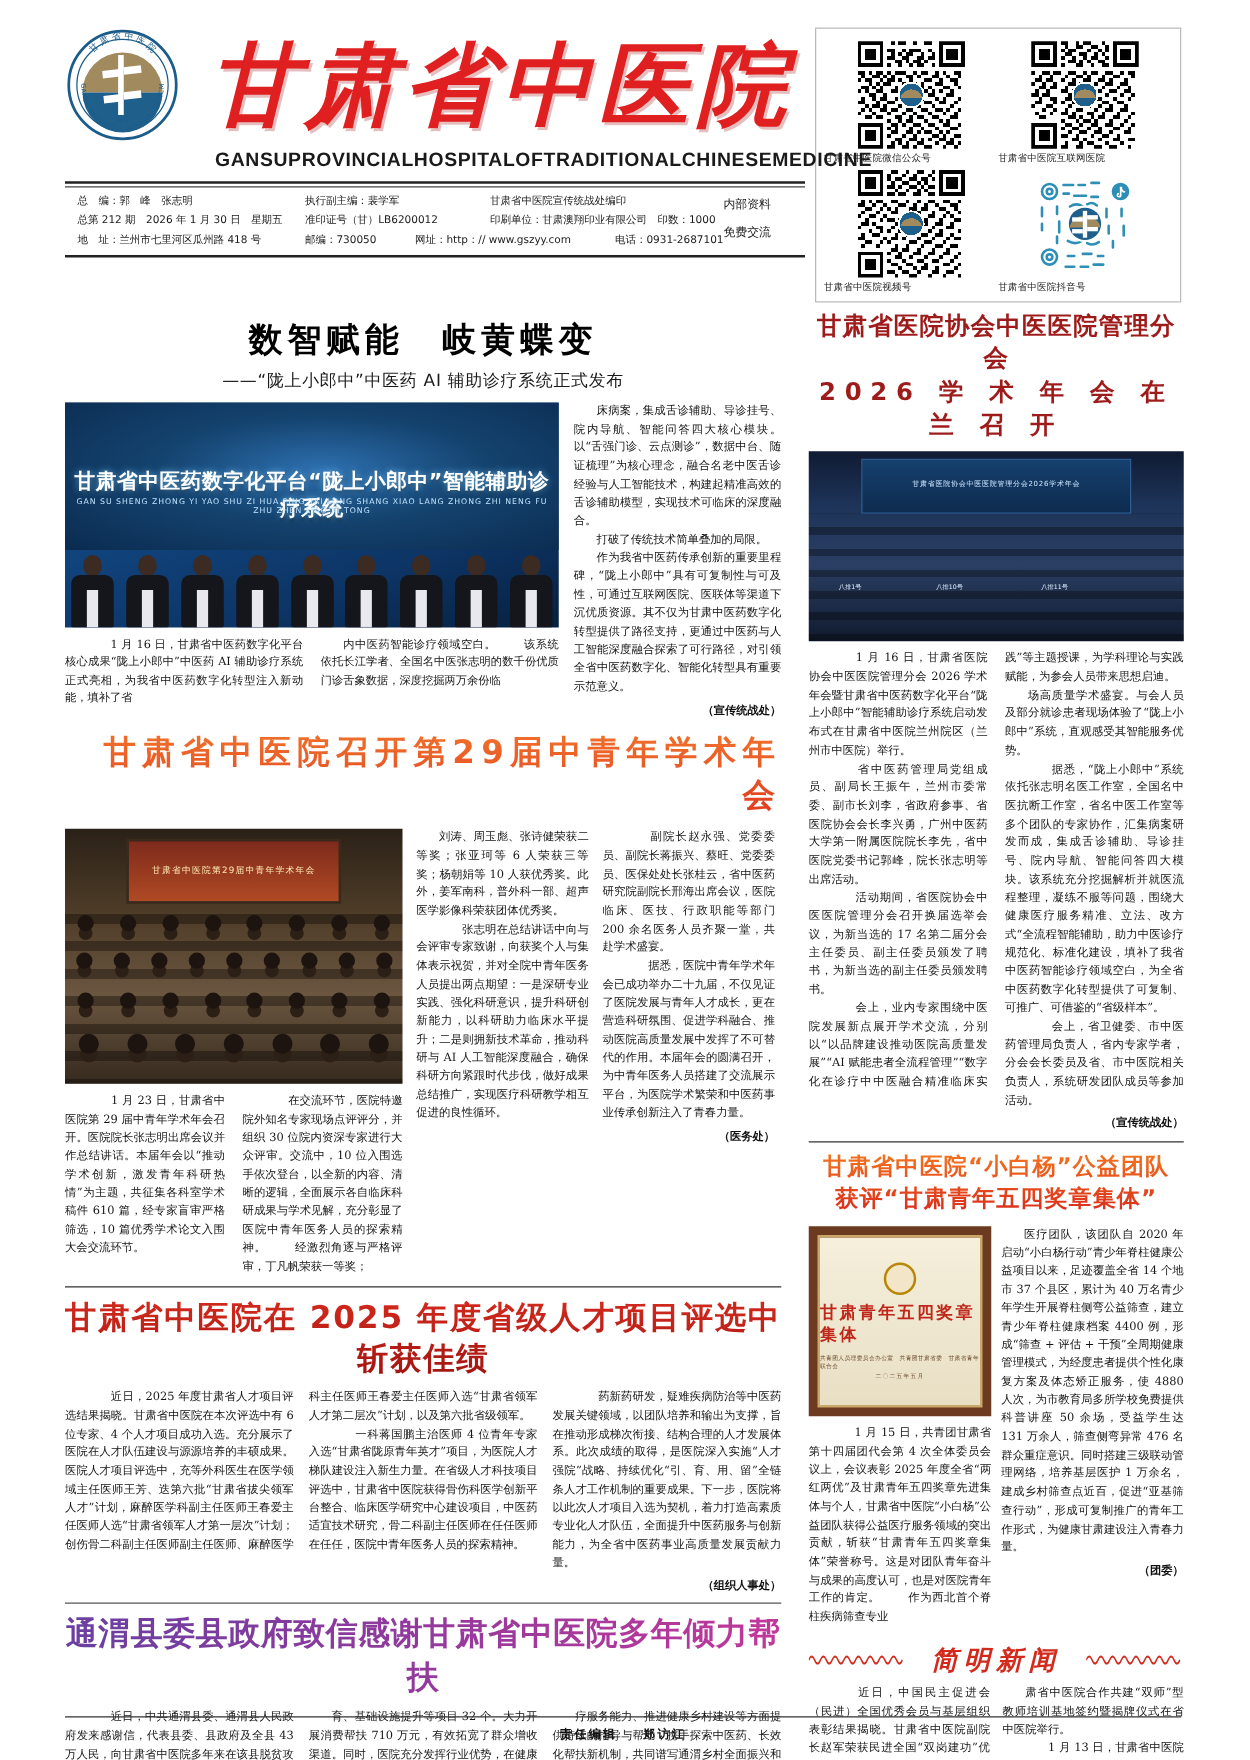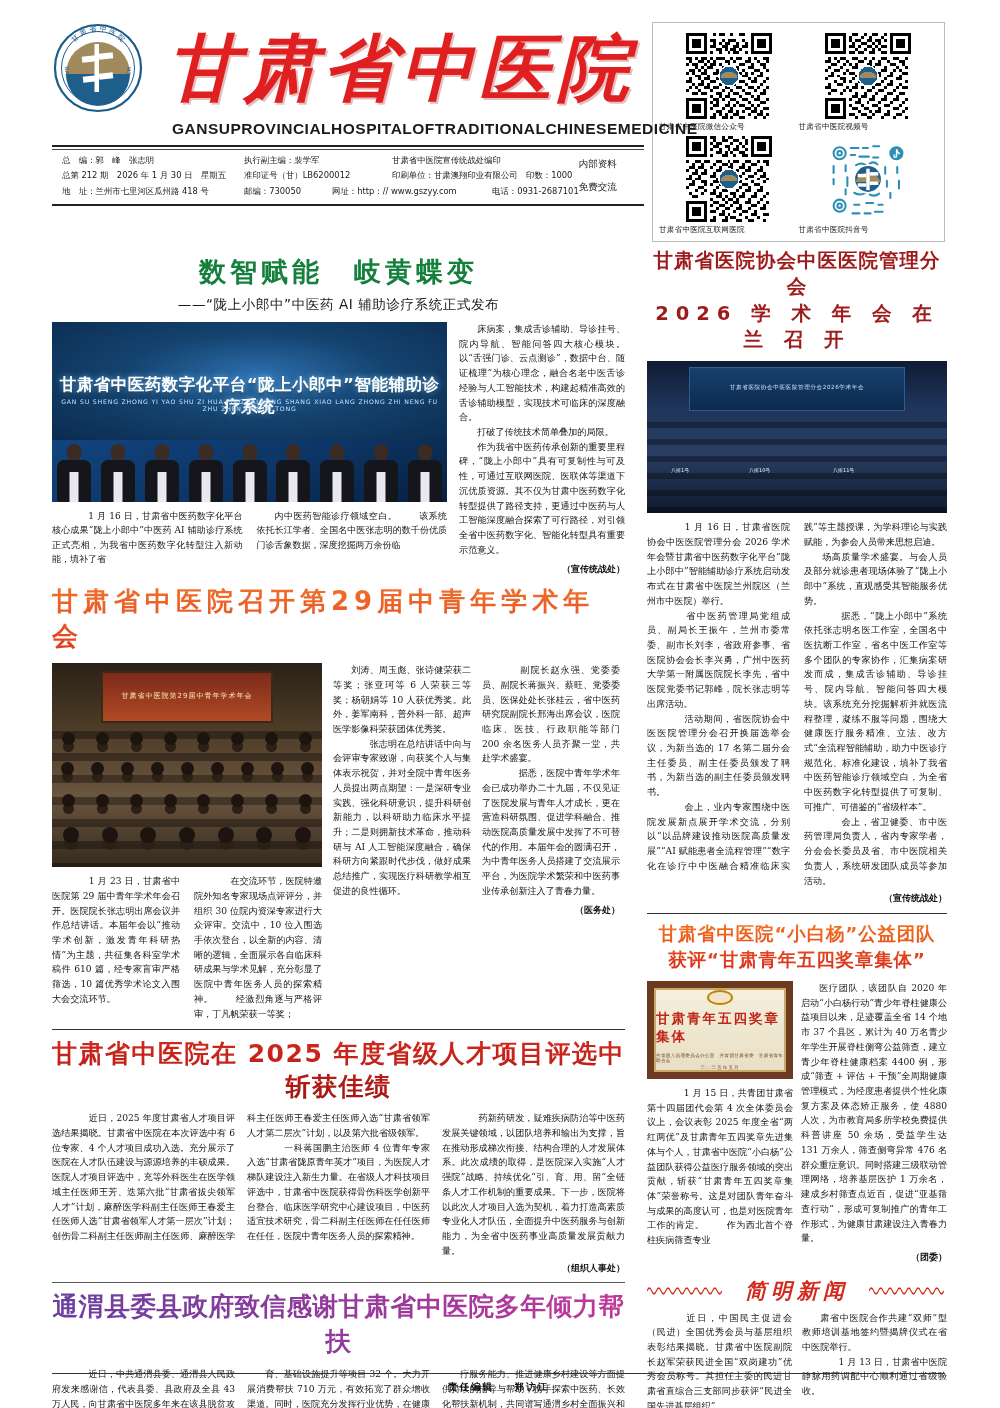--- a/index.html
+++ b/index.html
@@ -67,36 +67,36 @@
   
   .body-wrap { display: flex; padding: 0 55px 0 52px; margin-top: 6px; }
   .col-left { width: 583px; padding-right: 10px; }
   .col-div { width: 2px; background: #333; margin: 0 6px; align-self: stretch; }
   .col-right { width: 300px; }
 
   
   .hl-blue {
     text-align: center; font-family: "DejaVu Serif","Liberation Serif",serif;
     font-weight: 700; font-size: 27px; letter-spacing: 4px;
-    color: #15803d; padding-top: 6px;
+    color: #000000; padding-top: 6px;
   }
   .hl-sub {
     text-align: center; font-size: 13.5px; color: #1a1a1a;
     margin-top: 6px; letter-spacing: .6px;
     font-family: "DejaVu Sans","Liberation Sans",sans-serif;
   }
   .hl-red-dark {
     text-align: center; font-weight: 700; font-size: 19.5px;
     letter-spacing: 1px; line-height: 1.35;
     color: #9e1b1b;
     font-family: "DejaVu Sans","Liberation Sans",sans-serif;
   }
   .hl-red-dark .l2 { letter-spacing: 7px; }
   .hl-orange {
-    text-align: left; font-weight: 700; font-size: 26px;
+    text-align: right; font-weight: 700; font-size: 26px;
     letter-spacing: 5px; color: #e8562a;
     font-family: "DejaVu Sans","Liberation Sans",sans-serif;
     background: linear-gradient(180deg,#f0722c 0%,#e03a1e 100%);
     -webkit-background-clip: text; background-clip: text; color: transparent;
   }
   .hl-red-grad {
     text-align: center; font-weight: 700; font-size: 25px;
     letter-spacing: 1.5px;
     font-family: "DejaVu Sans","Liberation Sans",sans-serif;
     background: linear-gradient(180deg,#d42a1e 0%,#a11410 100%);
@@ -164,21 +164,21 @@
   
   .stage2 { height: 204px; background: linear-gradient(180deg,#2a2117 0%,#4b3a26 30%,#6b5640 65%,#352a1e 100%); position:relative; }
   .stage2 .scr { position:absolute; top:8px; left:18%; right:18%; height:52px; background: linear-gradient(180deg,#7e2a1c,#b04a24); border:2px solid #3a2a1c; }
   .stage2 .scr-t { color:#ffe9b0; font-size:7px; text-align:center; margin-top:18px; letter-spacing:1px; }
   .stage2 .audience { position:absolute; bottom:0; left:0; right:0; height:150px;
     background: repeating-linear-gradient(180deg, rgba(20,14,8,.0) 0 14px, rgba(10,6,3,.38) 14px 22px); }
   .stage2 .row { position:absolute; left:0; right:0; display:flex; justify-content:space-around; }
   .stage2 .hdd { width:13px; height:13px; border-radius:50%; background:#1d1410; box-shadow: 0 8px 0 -1px #2b1f16; }
 
   
-  .award { height: 98px; background:#6b3a21; padding:7px; }
+  .award { height: 152px; background:#6b3a21; padding:7px; }
   .award-in { height:100%; background: linear-gradient(180deg,#f5efdc,#e8dfc4); border:2px solid #c9a86a; display:flex; flex-direction:column; align-items:center; justify-content:center; }
   .award-seal { width:26px; height:26px; border-radius:50%; border:2px solid #b8860b; background:#f3e6c8; margin-bottom:5px; }
   .award-t { color:#c0271b; font-weight:700; font-size:13.5px; letter-spacing:2px; font-family:"DejaVu Serif","Liberation Serif",serif; }
   .award-s { color:#6b4a2a; font-size:4.6px; margin-top:7px; letter-spacing:.3px; }
   .award-d { color:#6b4a2a; font-size:4.6px; margin-top:2px; letter-spacing:1px; }
 
   
   .conf-r { height: 152px; background: linear-gradient(180deg,#101b33 0%,#1d3358 28%,#2a3f63 60%,#101a2e 100%); position:relative; }
   .conf-r .stg { position:absolute; top:6px; left:14%; right:14%; height:44px; background: linear-gradient(180deg,#16406e,#0d2banything); background: linear-gradient(180deg,#16406e,#0d2b4e); border:1px solid #2b5c94; }
   .conf-r .stg-t { color:#cfe6ff; font-size:5.6px; text-align:center; margin-top:16px; letter-spacing:.6px; }
@@ -478,210 +478,20 @@
           <g fill="#000">
             <rect x="0" y="0" width="7" height="7"></rect>
               <rect x="1" y="1" width="5" height="5" fill="#fff"></rect>
               <rect x="2" y="2" width="3" height="3"></rect>
             <rect x="22" y="0" width="7" height="7"></rect>
               <rect x="23" y="1" width="5" height="5" fill="#fff"></rect>
               <rect x="24" y="2" width="3" height="3"></rect>
             <rect x="0" y="22" width="7" height="7"></rect>
               <rect x="1" y="23" width="5" height="5" fill="#fff"></rect>
               <rect x="2" y="24" width="3" height="3"></rect>
-            <rect x="9" y="0" width="2" height="1"></rect>
-              <rect x="13" y="0" width="1" height="1"></rect>
-              <rect x="16" y="0" width="2" height="1"></rect>
-              <rect x="20" y="0" width="1" height="1"></rect>
-            <rect x="8" y="1" width="1" height="2"></rect>
-              <rect x="12" y="1" width="1" height="1"></rect>
-              <rect x="15" y="1" width="1" height="2"></rect>
-              <rect x="19" y="1" width="1" height="1"></rect>
-            <rect x="10" y="2" width="2" height="1"></rect>
-              <rect x="14" y="2" width="1" height="1"></rect>
-              <rect x="17" y="2" width="2" height="1"></rect>
-              <rect x="20" y="2" width="1" height="1"></rect>
-            <rect x="9" y="3" width="1" height="1"></rect>
-              <rect x="12" y="3" width="2" height="1"></rect>
-              <rect x="16" y="3" width="1" height="1"></rect>
-              <rect x="18" y="3" width="1" height="1"></rect>
-            <rect x="8" y="4" width="2" height="1"></rect>
-              <rect x="11" y="4" width="1" height="1"></rect>
-              <rect x="14" y="4" width="2" height="1"></rect>
-              <rect x="17" y="4" width="1" height="1"></rect>
-              <rect x="19" y="4" width="2" height="1"></rect>
-            <rect x="10" y="5" width="1" height="1"></rect>
-              <rect x="13" y="5" width="1" height="1"></rect>
-              <rect x="16" y="5" width="1" height="1"></rect>
-              <rect x="18" y="5" width="1" height="1"></rect>
-            <rect x="8" y="6" width="2" height="1"></rect>
-              <rect x="11" y="6" width="2" height="1"></rect>
-              <rect x="15" y="6" width="2" height="1"></rect>
-              <rect x="19" y="6" width="2" height="1"></rect>
-            <rect x="1" y="8" width="1" height="1"></rect>
-              <rect x="3" y="8" width="1" height="1"></rect>
-              <rect x="5" y="8" width="2" height="1"></rect>
-              <rect x="9" y="8" width="2" height="1"></rect>
-              <rect x="13" y="8" width="1" height="1"></rect>
-              <rect x="16" y="8" width="1" height="1"></rect>
-              <rect x="19" y="8" width="2" height="1"></rect>
-              <rect x="23" y="8" width="2" height="1"></rect>
-              <rect x="27" y="8" width="1" height="1"></rect>
-            <rect x="0" y="9" width="2" height="1"></rect>
-              <rect x="4" y="9" width="1" height="1"></rect>
-              <rect x="7" y="9" width="1" height="1"></rect>
-              <rect x="11" y="9" width="2" height="1"></rect>
-              <rect x="15" y="9" width="1" height="1"></rect>
-              <rect x="18" y="9" width="1" height="1"></rect>
-              <rect x="21" y="9" width="1" height="1"></rect>
-              <rect x="25" y="9" width="2" height="1"></rect>
-            <rect x="2" y="10" width="2" height="1"></rect>
-              <rect x="6" y="10" width="1" height="1"></rect>
-              <rect x="8" y="10" width="1" height="1"></rect>
-              <rect x="10" y="10" width="1" height="1"></rect>
-              <rect x="14" y="10" width="2" height="1"></rect>
-              <rect x="17" y="10" width="2" height="1"></rect>
-              <rect x="22" y="10" width="2" height="1"></rect>
-              <rect x="26" y="10" width="1" height="1"></rect>
-            <rect x="1" y="11" width="1" height="1"></rect>
-              <rect x="5" y="11" width="1" height="1"></rect>
-              <rect x="9" y="11" width="2" height="1"></rect>
-              <rect x="13" y="11" width="1" height="1"></rect>
-              <rect x="16" y="11" width="1" height="1"></rect>
-              <rect x="20" y="11" width="1" height="1"></rect>
-              <rect x="24" y="11" width="1" height="1"></rect>
-              <rect x="27" y="11" width="1" height="1"></rect>
-            <rect x="0" y="12" width="1" height="1"></rect>
-              <rect x="3" y="12" width="2" height="1"></rect>
-              <rect x="7" y="12" width="1" height="1"></rect>
-              <rect x="12" y="12" width="2" height="1"></rect>
-              <rect x="15" y="12" width="2" height="1"></rect>
-              <rect x="19" y="12" width="2" height="1"></rect>
-              <rect x="23" y="12" width="1" height="1"></rect>
-              <rect x="25" y="12" width="1" height="1"></rect>
-            <rect x="2" y="13" width="1" height="1"></rect>
-              <rect x="6" y="13" width="1" height="1"></rect>
-              <rect x="8" y="13" width="2" height="1"></rect>
-              <rect x="11" y="13" width="1" height="1"></rect>
-              <rect x="14" y="13" width="1" height="1"></rect>
-              <rect x="18" y="13" width="1" height="1"></rect>
-              <rect x="22" y="13" width="1" height="1"></rect>
-              <rect x="26" y="13" width="2" height="1"></rect>
-            <rect x="1" y="14" width="2" height="1"></rect>
-              <rect x="4" y="14" width="1" height="1"></rect>
-              <rect x="10" y="14" width="2" height="1"></rect>
-              <rect x="13" y="14" width="1" height="1"></rect>
-              <rect x="17" y="14" width="2" height="1"></rect>
-              <rect x="21" y="14" width="2" height="1"></rect>
-              <rect x="25" y="14" width="1" height="1"></rect>
-            <rect x="0" y="15" width="1" height="1"></rect>
-              <rect x="5" y="15" width="2" height="1"></rect>
-              <rect x="9" y="15" width="1" height="1"></rect>
-              <rect x="12" y="15" width="1" height="1"></rect>
-              <rect x="16" y="15" width="1" height="1"></rect>
-              <rect x="20" y="15" width="1" height="1"></rect>
-              <rect x="24" y="15" width="2" height="1"></rect>
-            <rect x="3" y="16" width="1" height="1"></rect>
-              <rect x="6" y="16" width="1" height="1"></rect>
-              <rect x="8" y="16" width="1" height="1"></rect>
-              <rect x="11" y="16" width="2" height="1"></rect>
-              <rect x="14" y="16" width="2" height="1"></rect>
-              <rect x="19" y="16" width="1" height="1"></rect>
-              <rect x="22" y="16" width="1" height="1"></rect>
-              <rect x="27" y="16" width="1" height="1"></rect>
-            <rect x="1" y="17" width="1" height="1"></rect>
-              <rect x="4" y="17" width="2" height="1"></rect>
-              <rect x="10" y="17" width="1" height="1"></rect>
-              <rect x="13" y="17" width="1" height="1"></rect>
-              <rect x="17" y="17" width="2" height="1"></rect>
-              <rect x="21" y="17" width="2" height="1"></rect>
-              <rect x="25" y="17" width="1" height="1"></rect>
-            <rect x="0" y="18" width="2" height="1"></rect>
-              <rect x="7" y="18" width="1" height="1"></rect>
-              <rect x="9" y="18" width="2" height="1"></rect>
-              <rect x="12" y="18" width="1" height="1"></rect>
-              <rect x="16" y="18" width="1" height="1"></rect>
-              <rect x="20" y="18" width="1" height="1"></rect>
-              <rect x="24" y="18" width="1" height="1"></rect>
-              <rect x="26" y="18" width="2" height="1"></rect>
-            <rect x="2" y="19" width="2" height="1"></rect>
-              <rect x="6" y="19" width="1" height="1"></rect>
-              <rect x="8" y="19" width="1" height="1"></rect>
-              <rect x="14" y="19" width="2" height="1"></rect>
-              <rect x="18" y="19" width="2" height="1"></rect>
-              <rect x="23" y="19" width="1" height="1"></rect>
-            <rect x="1" y="20" width="1" height="1"></rect>
-              <rect x="5" y="20" width="1" height="1"></rect>
-              <rect x="10" y="20" width="1" height="1"></rect>
-              <rect x="13" y="20" width="1" height="1"></rect>
-              <rect x="17" y="20" width="1" height="1"></rect>
-              <rect x="21" y="20" width="2" height="1"></rect>
-              <rect x="25" y="20" width="2" height="1"></rect>
-            <rect x="9" y="21" width="2" height="1"></rect>
-              <rect x="12" y="21" width="2" height="1"></rect>
-              <rect x="16" y="21" width="1" height="1"></rect>
-              <rect x="20" y="21" width="1" height="1"></rect>
-              <rect x="24" y="21" width="1" height="1"></rect>
-            <rect x="8" y="22" width="1" height="1"></rect>
-              <rect x="11" y="22" width="1" height="1"></rect>
-              <rect x="15" y="22" width="2" height="1"></rect>
-              <rect x="19" y="22" width="2" height="1"></rect>
-              <rect x="23" y="22" width="2" height="1"></rect>
-              <rect x="27" y="22" width="1" height="1"></rect>
-            <rect x="10" y="23" width="2" height="1"></rect>
-              <rect x="14" y="23" width="1" height="1"></rect>
-              <rect x="18" y="23" width="1" height="1"></rect>
-              <rect x="22" y="23" width="1" height="1"></rect>
-              <rect x="26" y="23" width="1" height="1"></rect>
-            <rect x="8" y="24" width="1" height="1"></rect>
-              <rect x="12" y="24" width="1" height="1"></rect>
-              <rect x="16" y="24" width="2" height="1"></rect>
-              <rect x="20" y="24" width="2" height="1"></rect>
-              <rect x="25" y="24" width="1" height="1"></rect>
-            <rect x="9" y="25" width="2" height="1"></rect>
-              <rect x="13" y="25" width="2" height="1"></rect>
-              <rect x="18" y="25" width="1" height="1"></rect>
-              <rect x="23" y="25" width="2" height="1"></rect>
-              <rect x="27" y="25" width="1" height="1"></rect>
-            <rect x="11" y="26" width="1" height="1"></rect>
-              <rect x="15" y="26" width="1" height="1"></rect>
-              <rect x="17" y="26" width="2" height="1"></rect>
-              <rect x="21" y="26" width="1" height="1"></rect>
-              <rect x="26" y="26" width="1" height="1"></rect>
-            <rect x="8" y="27" width="2" height="1"></rect>
-              <rect x="12" y="27" width="2" height="1"></rect>
-              <rect x="16" y="27" width="1" height="1"></rect>
-              <rect x="20" y="27" width="2" height="1"></rect>
-              <rect x="24" y="27" width="2" height="1"></rect>
-            <rect x="10" y="28" width="1" height="1"></rect>
-              <rect x="14" y="28" width="2" height="1"></rect>
-              <rect x="19" y="28" width="1" height="1"></rect>
-              <rect x="23" y="28" width="1" height="1"></rect>
-              <rect x="27" y="28" width="1" height="1"></rect>
-          </g>
-          <circle cx="14.5" cy="14.5" r="3.6" fill="#fff"></circle>
-          <circle cx="14.5" cy="14.5" r="3.1" fill="#1f5f8b"></circle>
-          <path d="M11.6 15.2 A3 3 0 0 1 17.4 15.2 Z" fill="#a08a5e"></path>
-        </svg>
-        <div class="qr-label">甘肃省中医院视频号</div>
-      </div>
-
-      <div class="qr-cell">
-        <svg class="qr-img" viewBox="0 0 29 29" shape-rendering="crispEdges">
-          <rect width="29" height="29" fill="#fff"></rect>
-          <g fill="#000">
-            <rect x="0" y="0" width="7" height="7"></rect>
-              <rect x="1" y="1" width="5" height="5" fill="#fff"></rect>
-              <rect x="2" y="2" width="3" height="3"></rect>
-            <rect x="22" y="0" width="7" height="7"></rect>
-              <rect x="23" y="1" width="5" height="5" fill="#fff"></rect>
-              <rect x="24" y="2" width="3" height="3"></rect>
-            <rect x="0" y="22" width="7" height="7"></rect>
-              <rect x="1" y="23" width="5" height="5" fill="#fff"></rect>
-              <rect x="2" y="24" width="3" height="3"></rect>
             <rect x="8" y="0" width="2" height="1"></rect>
               <rect x="12" y="0" width="1" height="2"></rect>
               <rect x="14" y="0" width="2" height="1"></rect>
               <rect x="19" y="0" width="1" height="1"></rect>
             <rect x="9" y="1" width="1" height="1"></rect>
               <rect x="13" y="1" width="1" height="1"></rect>
               <rect x="16" y="1" width="2" height="1"></rect>
               <rect x="20" y="1" width="1" height="2"></rect>
             <rect x="8" y="2" width="1" height="1"></rect>
               <rect x="10" y="2" width="2" height="1"></rect>
@@ -849,20 +659,210 @@
               <rect x="26" y="28" width="1" height="1"></rect>
           </g>
           <circle cx="14.5" cy="14.5" r="3.6" fill="#fff"></circle>
           <circle cx="14.5" cy="14.5" r="3.1" fill="#1f5f8b"></circle>
           <path d="M11.6 15.2 A3 3 0 0 1 17.4 15.2 Z" fill="#a08a5e"></path>
         </svg>
         <div class="qr-label">甘肃省中医院互联网医院</div>
       </div>
 
       <div class="qr-cell">
+        <svg class="qr-img" viewBox="0 0 29 29" shape-rendering="crispEdges">
+          <rect width="29" height="29" fill="#fff"></rect>
+          <g fill="#000">
+            <rect x="0" y="0" width="7" height="7"></rect>
+              <rect x="1" y="1" width="5" height="5" fill="#fff"></rect>
+              <rect x="2" y="2" width="3" height="3"></rect>
+            <rect x="22" y="0" width="7" height="7"></rect>
+              <rect x="23" y="1" width="5" height="5" fill="#fff"></rect>
+              <rect x="24" y="2" width="3" height="3"></rect>
+            <rect x="0" y="22" width="7" height="7"></rect>
+              <rect x="1" y="23" width="5" height="5" fill="#fff"></rect>
+              <rect x="2" y="24" width="3" height="3"></rect>
+            <rect x="9" y="0" width="2" height="1"></rect>
+              <rect x="13" y="0" width="1" height="1"></rect>
+              <rect x="16" y="0" width="2" height="1"></rect>
+              <rect x="20" y="0" width="1" height="1"></rect>
+            <rect x="8" y="1" width="1" height="2"></rect>
+              <rect x="12" y="1" width="1" height="1"></rect>
+              <rect x="15" y="1" width="1" height="2"></rect>
+              <rect x="19" y="1" width="1" height="1"></rect>
+            <rect x="10" y="2" width="2" height="1"></rect>
+              <rect x="14" y="2" width="1" height="1"></rect>
+              <rect x="17" y="2" width="2" height="1"></rect>
+              <rect x="20" y="2" width="1" height="1"></rect>
+            <rect x="9" y="3" width="1" height="1"></rect>
+              <rect x="12" y="3" width="2" height="1"></rect>
+              <rect x="16" y="3" width="1" height="1"></rect>
+              <rect x="18" y="3" width="1" height="1"></rect>
+            <rect x="8" y="4" width="2" height="1"></rect>
+              <rect x="11" y="4" width="1" height="1"></rect>
+              <rect x="14" y="4" width="2" height="1"></rect>
+              <rect x="17" y="4" width="1" height="1"></rect>
+              <rect x="19" y="4" width="2" height="1"></rect>
+            <rect x="10" y="5" width="1" height="1"></rect>
+              <rect x="13" y="5" width="1" height="1"></rect>
+              <rect x="16" y="5" width="1" height="1"></rect>
+              <rect x="18" y="5" width="1" height="1"></rect>
+            <rect x="8" y="6" width="2" height="1"></rect>
+              <rect x="11" y="6" width="2" height="1"></rect>
+              <rect x="15" y="6" width="2" height="1"></rect>
+              <rect x="19" y="6" width="2" height="1"></rect>
+            <rect x="1" y="8" width="1" height="1"></rect>
+              <rect x="3" y="8" width="1" height="1"></rect>
+              <rect x="5" y="8" width="2" height="1"></rect>
+              <rect x="9" y="8" width="2" height="1"></rect>
+              <rect x="13" y="8" width="1" height="1"></rect>
+              <rect x="16" y="8" width="1" height="1"></rect>
+              <rect x="19" y="8" width="2" height="1"></rect>
+              <rect x="23" y="8" width="2" height="1"></rect>
+              <rect x="27" y="8" width="1" height="1"></rect>
+            <rect x="0" y="9" width="2" height="1"></rect>
+              <rect x="4" y="9" width="1" height="1"></rect>
+              <rect x="7" y="9" width="1" height="1"></rect>
+              <rect x="11" y="9" width="2" height="1"></rect>
+              <rect x="15" y="9" width="1" height="1"></rect>
+              <rect x="18" y="9" width="1" height="1"></rect>
+              <rect x="21" y="9" width="1" height="1"></rect>
+              <rect x="25" y="9" width="2" height="1"></rect>
+            <rect x="2" y="10" width="2" height="1"></rect>
+              <rect x="6" y="10" width="1" height="1"></rect>
+              <rect x="8" y="10" width="1" height="1"></rect>
+              <rect x="10" y="10" width="1" height="1"></rect>
+              <rect x="14" y="10" width="2" height="1"></rect>
+              <rect x="17" y="10" width="2" height="1"></rect>
+              <rect x="22" y="10" width="2" height="1"></rect>
+              <rect x="26" y="10" width="1" height="1"></rect>
+            <rect x="1" y="11" width="1" height="1"></rect>
+              <rect x="5" y="11" width="1" height="1"></rect>
+              <rect x="9" y="11" width="2" height="1"></rect>
+              <rect x="13" y="11" width="1" height="1"></rect>
+              <rect x="16" y="11" width="1" height="1"></rect>
+              <rect x="20" y="11" width="1" height="1"></rect>
+              <rect x="24" y="11" width="1" height="1"></rect>
+              <rect x="27" y="11" width="1" height="1"></rect>
+            <rect x="0" y="12" width="1" height="1"></rect>
+              <rect x="3" y="12" width="2" height="1"></rect>
+              <rect x="7" y="12" width="1" height="1"></rect>
+              <rect x="12" y="12" width="2" height="1"></rect>
+              <rect x="15" y="12" width="2" height="1"></rect>
+              <rect x="19" y="12" width="2" height="1"></rect>
+              <rect x="23" y="12" width="1" height="1"></rect>
+              <rect x="25" y="12" width="1" height="1"></rect>
+            <rect x="2" y="13" width="1" height="1"></rect>
+              <rect x="6" y="13" width="1" height="1"></rect>
+              <rect x="8" y="13" width="2" height="1"></rect>
+              <rect x="11" y="13" width="1" height="1"></rect>
+              <rect x="14" y="13" width="1" height="1"></rect>
+              <rect x="18" y="13" width="1" height="1"></rect>
+              <rect x="22" y="13" width="1" height="1"></rect>
+              <rect x="26" y="13" width="2" height="1"></rect>
+            <rect x="1" y="14" width="2" height="1"></rect>
+              <rect x="4" y="14" width="1" height="1"></rect>
+              <rect x="10" y="14" width="2" height="1"></rect>
+              <rect x="13" y="14" width="1" height="1"></rect>
+              <rect x="17" y="14" width="2" height="1"></rect>
+              <rect x="21" y="14" width="2" height="1"></rect>
+              <rect x="25" y="14" width="1" height="1"></rect>
+            <rect x="0" y="15" width="1" height="1"></rect>
+              <rect x="5" y="15" width="2" height="1"></rect>
+              <rect x="9" y="15" width="1" height="1"></rect>
+              <rect x="12" y="15" width="1" height="1"></rect>
+              <rect x="16" y="15" width="1" height="1"></rect>
+              <rect x="20" y="15" width="1" height="1"></rect>
+              <rect x="24" y="15" width="2" height="1"></rect>
+            <rect x="3" y="16" width="1" height="1"></rect>
+              <rect x="6" y="16" width="1" height="1"></rect>
+              <rect x="8" y="16" width="1" height="1"></rect>
+              <rect x="11" y="16" width="2" height="1"></rect>
+              <rect x="14" y="16" width="2" height="1"></rect>
+              <rect x="19" y="16" width="1" height="1"></rect>
+              <rect x="22" y="16" width="1" height="1"></rect>
+              <rect x="27" y="16" width="1" height="1"></rect>
+            <rect x="1" y="17" width="1" height="1"></rect>
+              <rect x="4" y="17" width="2" height="1"></rect>
+              <rect x="10" y="17" width="1" height="1"></rect>
+              <rect x="13" y="17" width="1" height="1"></rect>
+              <rect x="17" y="17" width="2" height="1"></rect>
+              <rect x="21" y="17" width="2" height="1"></rect>
+              <rect x="25" y="17" width="1" height="1"></rect>
+            <rect x="0" y="18" width="2" height="1"></rect>
+              <rect x="7" y="18" width="1" height="1"></rect>
+              <rect x="9" y="18" width="2" height="1"></rect>
+              <rect x="12" y="18" width="1" height="1"></rect>
+              <rect x="16" y="18" width="1" height="1"></rect>
+              <rect x="20" y="18" width="1" height="1"></rect>
+              <rect x="24" y="18" width="1" height="1"></rect>
+              <rect x="26" y="18" width="2" height="1"></rect>
+            <rect x="2" y="19" width="2" height="1"></rect>
+              <rect x="6" y="19" width="1" height="1"></rect>
+              <rect x="8" y="19" width="1" height="1"></rect>
+              <rect x="14" y="19" width="2" height="1"></rect>
+              <rect x="18" y="19" width="2" height="1"></rect>
+              <rect x="23" y="19" width="1" height="1"></rect>
+            <rect x="1" y="20" width="1" height="1"></rect>
+              <rect x="5" y="20" width="1" height="1"></rect>
+              <rect x="10" y="20" width="1" height="1"></rect>
+              <rect x="13" y="20" width="1" height="1"></rect>
+              <rect x="17" y="20" width="1" height="1"></rect>
+              <rect x="21" y="20" width="2" height="1"></rect>
+              <rect x="25" y="20" width="2" height="1"></rect>
+            <rect x="9" y="21" width="2" height="1"></rect>
+              <rect x="12" y="21" width="2" height="1"></rect>
+              <rect x="16" y="21" width="1" height="1"></rect>
+              <rect x="20" y="21" width="1" height="1"></rect>
+              <rect x="24" y="21" width="1" height="1"></rect>
+            <rect x="8" y="22" width="1" height="1"></rect>
+              <rect x="11" y="22" width="1" height="1"></rect>
+              <rect x="15" y="22" width="2" height="1"></rect>
+              <rect x="19" y="22" width="2" height="1"></rect>
+              <rect x="23" y="22" width="2" height="1"></rect>
+              <rect x="27" y="22" width="1" height="1"></rect>
+            <rect x="10" y="23" width="2" height="1"></rect>
+              <rect x="14" y="23" width="1" height="1"></rect>
+              <rect x="18" y="23" width="1" height="1"></rect>
+              <rect x="22" y="23" width="1" height="1"></rect>
+              <rect x="26" y="23" width="1" height="1"></rect>
+            <rect x="8" y="24" width="1" height="1"></rect>
+              <rect x="12" y="24" width="1" height="1"></rect>
+              <rect x="16" y="24" width="2" height="1"></rect>
+              <rect x="20" y="24" width="2" height="1"></rect>
+              <rect x="25" y="24" width="1" height="1"></rect>
+            <rect x="9" y="25" width="2" height="1"></rect>
+              <rect x="13" y="25" width="2" height="1"></rect>
+              <rect x="18" y="25" width="1" height="1"></rect>
+              <rect x="23" y="25" width="2" height="1"></rect>
+              <rect x="27" y="25" width="1" height="1"></rect>
+            <rect x="11" y="26" width="1" height="1"></rect>
+              <rect x="15" y="26" width="1" height="1"></rect>
+              <rect x="17" y="26" width="2" height="1"></rect>
+              <rect x="21" y="26" width="1" height="1"></rect>
+              <rect x="26" y="26" width="1" height="1"></rect>
+            <rect x="8" y="27" width="2" height="1"></rect>
+              <rect x="12" y="27" width="2" height="1"></rect>
+              <rect x="16" y="27" width="1" height="1"></rect>
+              <rect x="20" y="27" width="2" height="1"></rect>
+              <rect x="24" y="27" width="2" height="1"></rect>
+            <rect x="10" y="28" width="1" height="1"></rect>
+              <rect x="14" y="28" width="2" height="1"></rect>
+              <rect x="19" y="28" width="1" height="1"></rect>
+              <rect x="23" y="28" width="1" height="1"></rect>
+              <rect x="27" y="28" width="1" height="1"></rect>
+          </g>
+          <circle cx="14.5" cy="14.5" r="3.6" fill="#fff"></circle>
+          <circle cx="14.5" cy="14.5" r="3.1" fill="#1f5f8b"></circle>
+          <path d="M11.6 15.2 A3 3 0 0 1 17.4 15.2 Z" fill="#a08a5e"></path>
+        </svg>
+        <div class="qr-label">甘肃省中医院视频号</div>
+      </div>
+
+      <div class="qr-cell">
         <svg class="qr-img" viewBox="0 0 100 100">
           <rect width="100" height="100" fill="#fff"></rect>
           <g stroke="#2d8fb5" stroke-width="2.4" fill="none" stroke-linecap="round">
             <circle cx="17" cy="20" r="7"></circle>
               <circle cx="17" cy="20" r="2.6"></circle>
             <circle cx="83" cy="20" r="7"></circle>
             <circle cx="17" cy="81" r="7"></circle>
               <circle cx="17" cy="81" r="2.6"></circle>
             <path d="M30 14 l9 0 M44 14 l6 0 M56 12 l7 0 M30 22 l5 0 M40 24 l11 0 M56 25 l6 0"></path>
             <path d="M10 35 l0 8 M10 50 l0 6 M24 34 l0 7 M26 48 l0 10 M24 62 l0 6"></path>

